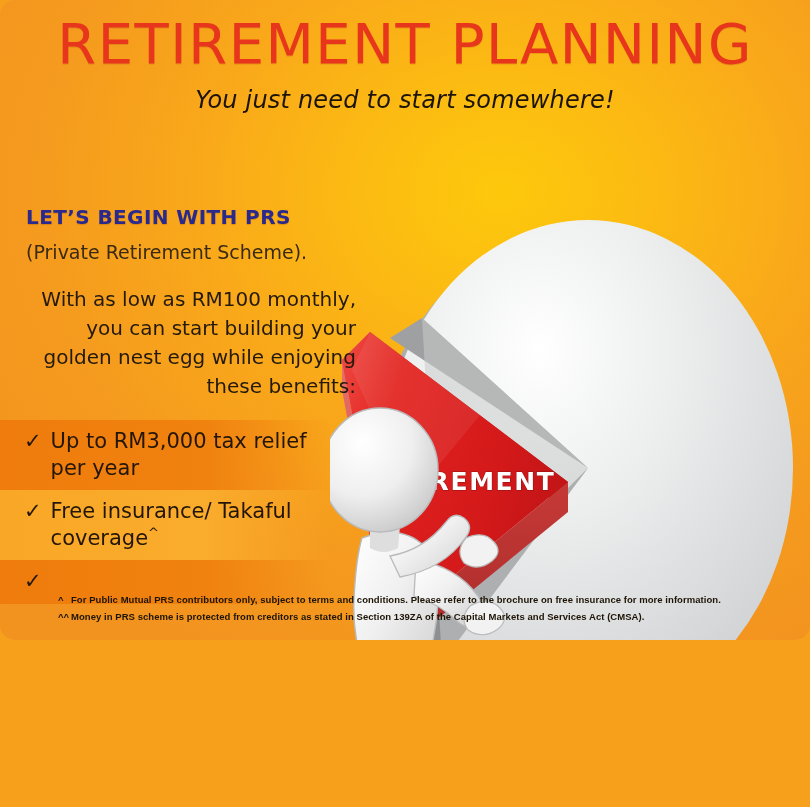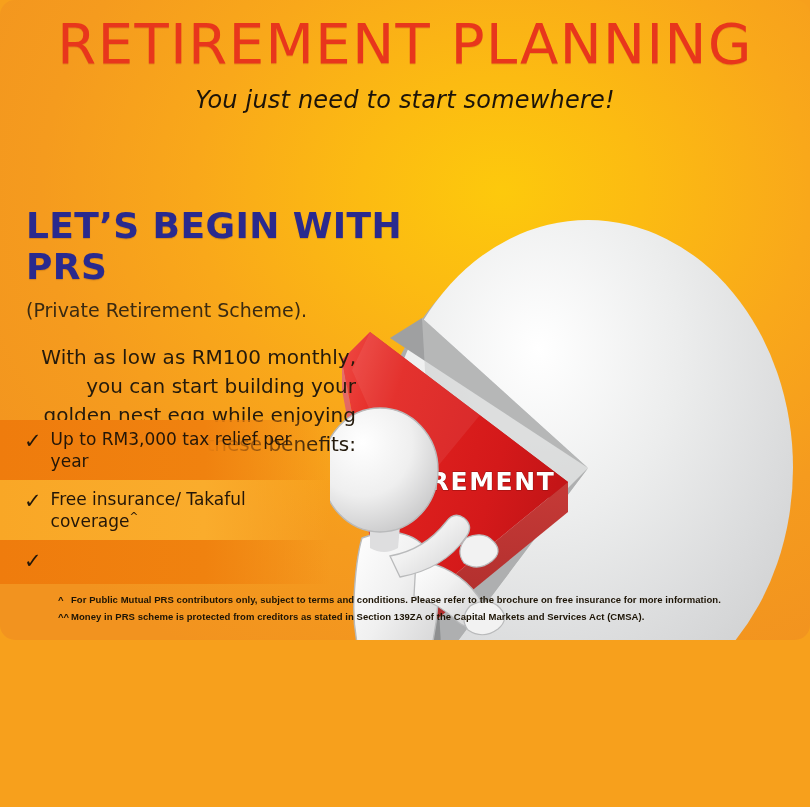--- a/index.html
+++ b/index.html
@@ -34,21 +34,21 @@
     font-size:24px;font-style:italic;font-weight:400;letter-spacing:.2px;
     color:#1d1409;
     font-family:"DejaVu Sans","Liberation Sans",sans-serif;
     text-align:center;
   }
 
   
   .leftcol{position:absolute;left:0;top:205px;width:440px;}
   .sect-head{
     margin:0 0 12px 26px;
-    font-size:36px;font-weight:bold;letter-spacing:.4px;
+    font-size:20px;font-weight:bold;letter-spacing:.4px;
     color:#2a2a8e;
     font-family:"DejaVu Sans","Liberation Sans",sans-serif;
     text-shadow:0 1px 1px rgba(120,60,0,.25);
   }
   .sect-sub{
     margin:7px 0 0 26px;
     font-size:19px;font-weight:400;color:#3a2a12;
     font-family:"DejaVu Sans","Liberation Sans",sans-serif;
   }
   .blurb{
@@ -65,21 +65,21 @@
     padding:9px 10px 9px 24px;
     display:flex;align-items:flex-start;gap:9px;
   }
   .band.dark{background:linear-gradient(90deg,#ef7c0d 0%,#f0820f 62%,rgba(240,130,16,0) 100%);}
   .band.light{background:linear-gradient(90deg,#f9a726 0%,#faac2c 62%,rgba(250,172,44,0) 100%);}
   .tick{
     flex:0 0 auto;font-size:21px;line-height:1.22;color:#231608;font-weight:bold;
     font-family:"DejaVu Sans","Liberation Sans",sans-serif;
   }
   .band-text{
-    font-size:17px;line-height:1.22;color:#231608;font-weight:500;
+    font-size:21px;line-height:1.22;color:#231608;font-weight:500;
     font-family:"DejaVu Sans","Liberation Sans",sans-serif;
   }
   .band-text sup{font-size:.62em;}
 
   
   .graphic{position:absolute;left:330px;top:200px;width:480px;height:560px;}
   .graphic svg{display:block;width:480px;height:560px;}
 
   
   .footnotes{position:absolute;left:0;bottom:12px;width:810px;margin-left:32px;}

